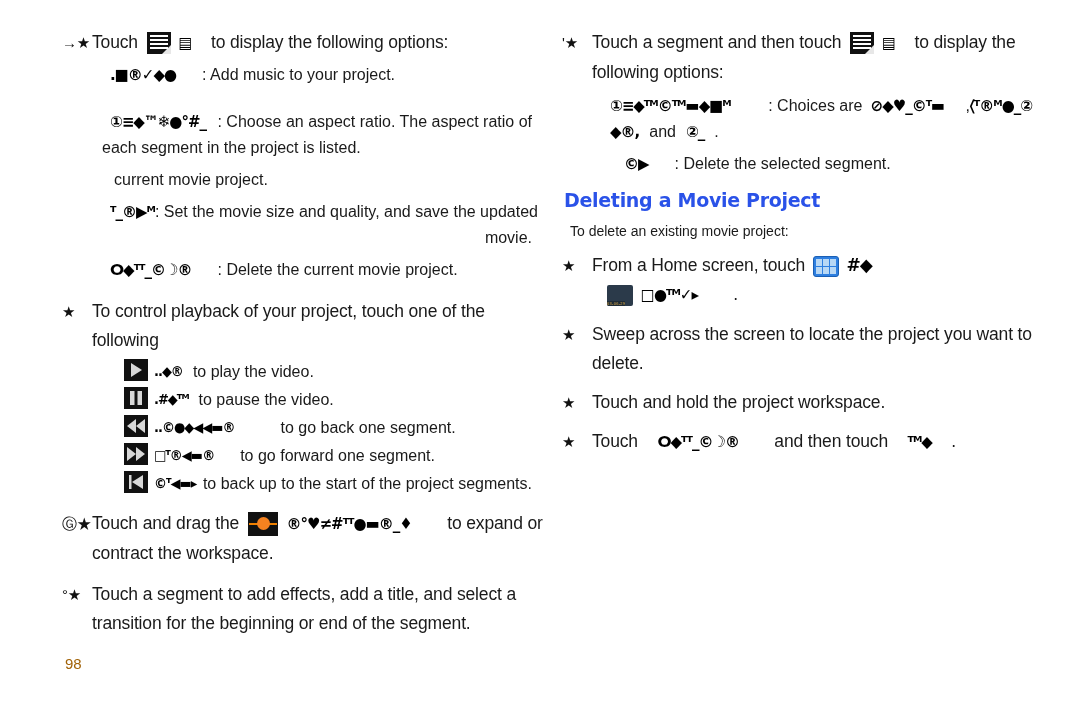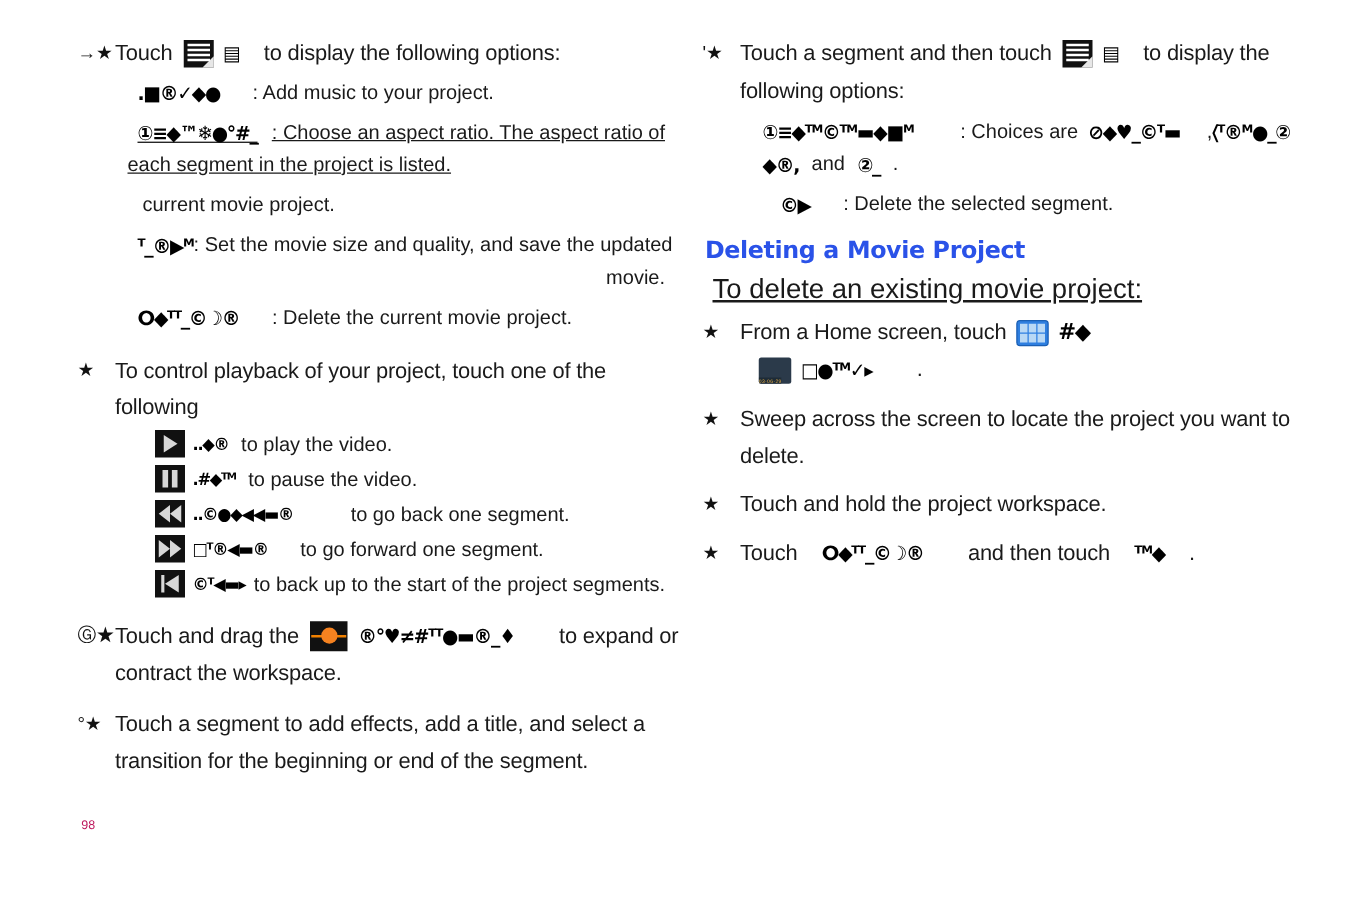--- a/index.html
+++ b/index.html
@@ -48,24 +48,23 @@
   .sub-row {
     display: flex;
     align-items: flex-start;
     font-size: 16px;
     line-height: 26px;
     margin-left: 48px;
   }
   .sub-row.indent-more { margin-left: 62px; }
 
   .plain {
-    font-size: 22px;
+    font-size: 14px;
     line-height: 28px;
     margin-left: 8px;
-    text-decoration: underline;
   }
 
   
   .garble {
     font-family: "DejaVu Sans", sans-serif;
     font-weight: bold;
     letter-spacing: -1px;
     white-space: nowrap;
     display: inline-block;
     transform: scaleY(1.05);
@@ -179,22 +178,22 @@
     color: #e8b04a;
     text-align: center;
     line-height: 8px;
     letter-spacing: .3px;
   }
 
   .page-number {
     position: absolute;
     left: 65px;
     top: 655px;
-    font-size: 10px;
-    color: #be185d;
+    font-size: 15px;
+    color: #a16207;
   }
 
   .nowrap { white-space: nowrap; }
   .gap-s { display: inline-block; width: 10px; }
   .gap-m { display: inline-block; width: 26px; }
   .gap-l { display: inline-block; width: 46px; }
 </style>
 </head>
 <body>
 
@@ -212,21 +211,21 @@
         <span>to display the following options:</span>
       </div>
     </div>
 
     <div class="sub-row" style="margin-top:4px;">
       <span class="garble g-md">.■®✓◆●</span>
       <span class="gap-m"></span>
       <span class="desc">: Add music to your project.</span>
     </div>
 
-    <div style="margin-top:6px;text-decoration:underline;">
+    <div style="margin-top:21px;">
       <div class="sub-row">
         <span class="garble g-md">①≡◆™❄●°#_</span>
         <span class="gap-m"></span>
         <span class="desc">: Choose an aspect ratio. The aspect ratio of</span>
       </div>
       <div class="sub-row" style="margin-left:40px;">
         <span>each segment in the project is listed.</span>
       </div>
     </div>
 

